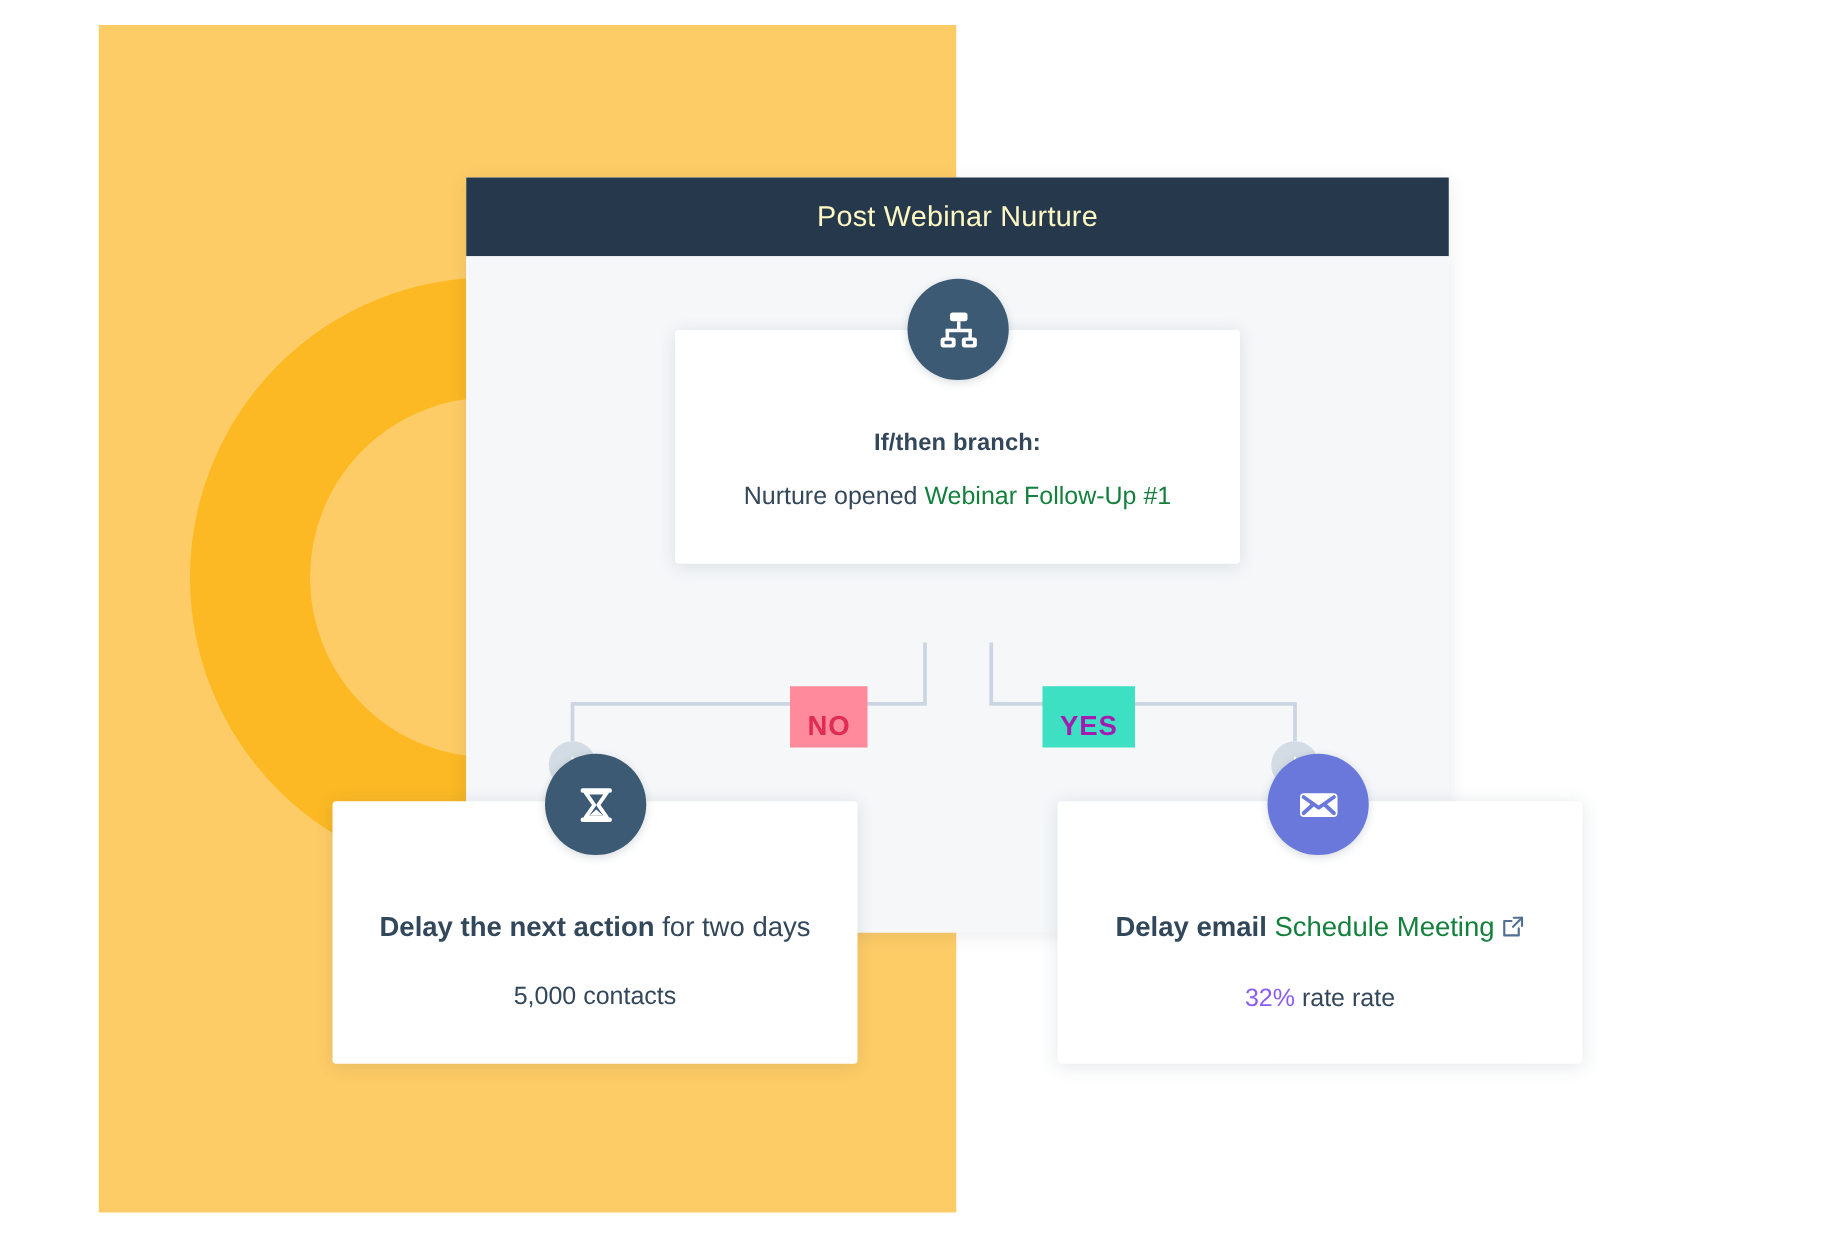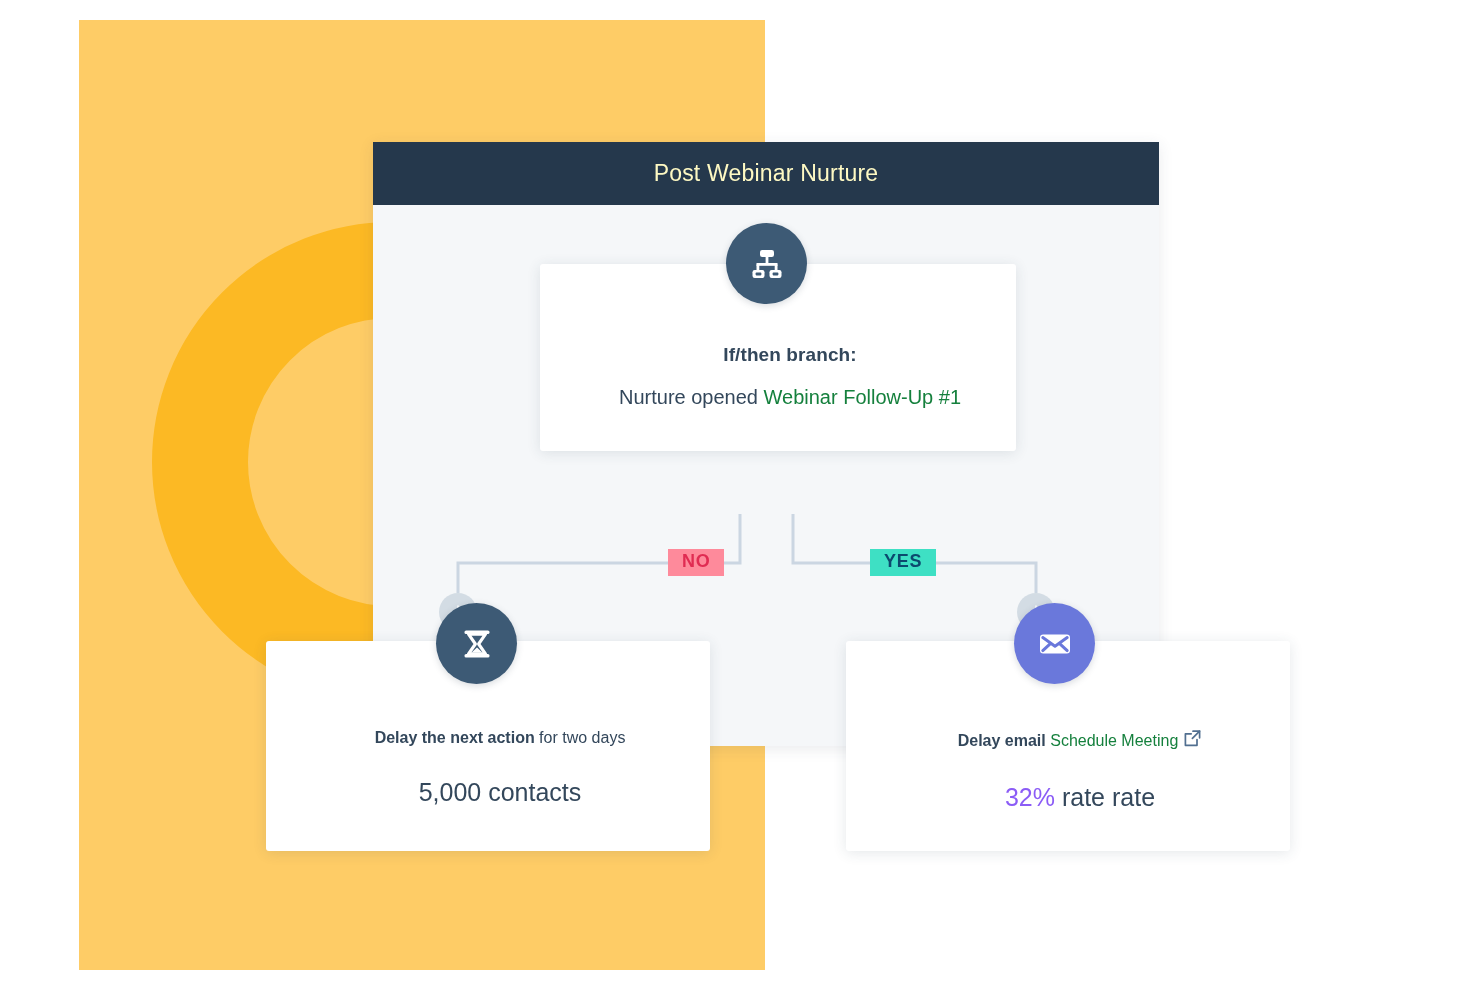--- a/index.html
+++ b/index.html
@@ -119,21 +119,20 @@
     cursor: pointer;
   }
   .plus-btn svg { display: block; }
 
   
   .card {
     position: absolute;
     background: #ffffff;
     border-radius: 3px;
     box-shadow: 0 2px 14px rgba(45,62,80,0.12);
-    padding-left: 24px;
   }
   .card-branch {
     left: 540px; top: 264px;
     width: 452px; height: 187px;
   }
   .card-delay {
     left: 266px; top: 641px;
     width: 420px; height: 210px;
   }
   .card-mail {
@@ -151,56 +150,55 @@
     font-weight: 700;
     letter-spacing: .1px;
   }
   .card-branch .l2 {
     margin-top: 20px;
     font-size: 20px;
     font-weight: 400;
   }
   .card-delay .l1, .card-mail .l1 {
     margin-top: 88px;
-    font-size: 16px;
+    font-size: 22px;
   }
   .card-delay .l2, .card-mail .l2 {
     margin-top: 31px;
-    font-size: 25px;
+    font-size: 20px;
   }
   .strong { font-weight: 700; color: #33475b; }
   .teal   { color: #8b5cf6; }
   .link-teal { color: #15803d; }
   .muted  { color: #33475b; font-weight: 400; }
 
   .ext-link-icon {
     display: inline-block;
     vertical-align: -2px;
     margin-left: 5px;
   }
 
   
   .chip {
     position: absolute;
-    font-size: 18px;
+    font-size: 22px;
     font-weight: 700;
     letter-spacing: .7px;
-    padding: 3px 14px 6px;
+    padding: 21px 14px 6px;
     line-height: 1;
-    margin-left: 36px;
   }
   .chip-no {
     left: 632px; top: 486px;
     background: #fe8a9b;
     color: #e02c52;
   }
   .chip-yes {
     left: 834px; top: 486px;
     background: #3ee0c4;
-    color: #0c4a6e;
+    color: #a21caf;
   }
 </style>
 </head>
 <body>
 
 <div id="stage">
 
   <div class="bg-square"></div>
   <div class="bg-donut"></div>
 

